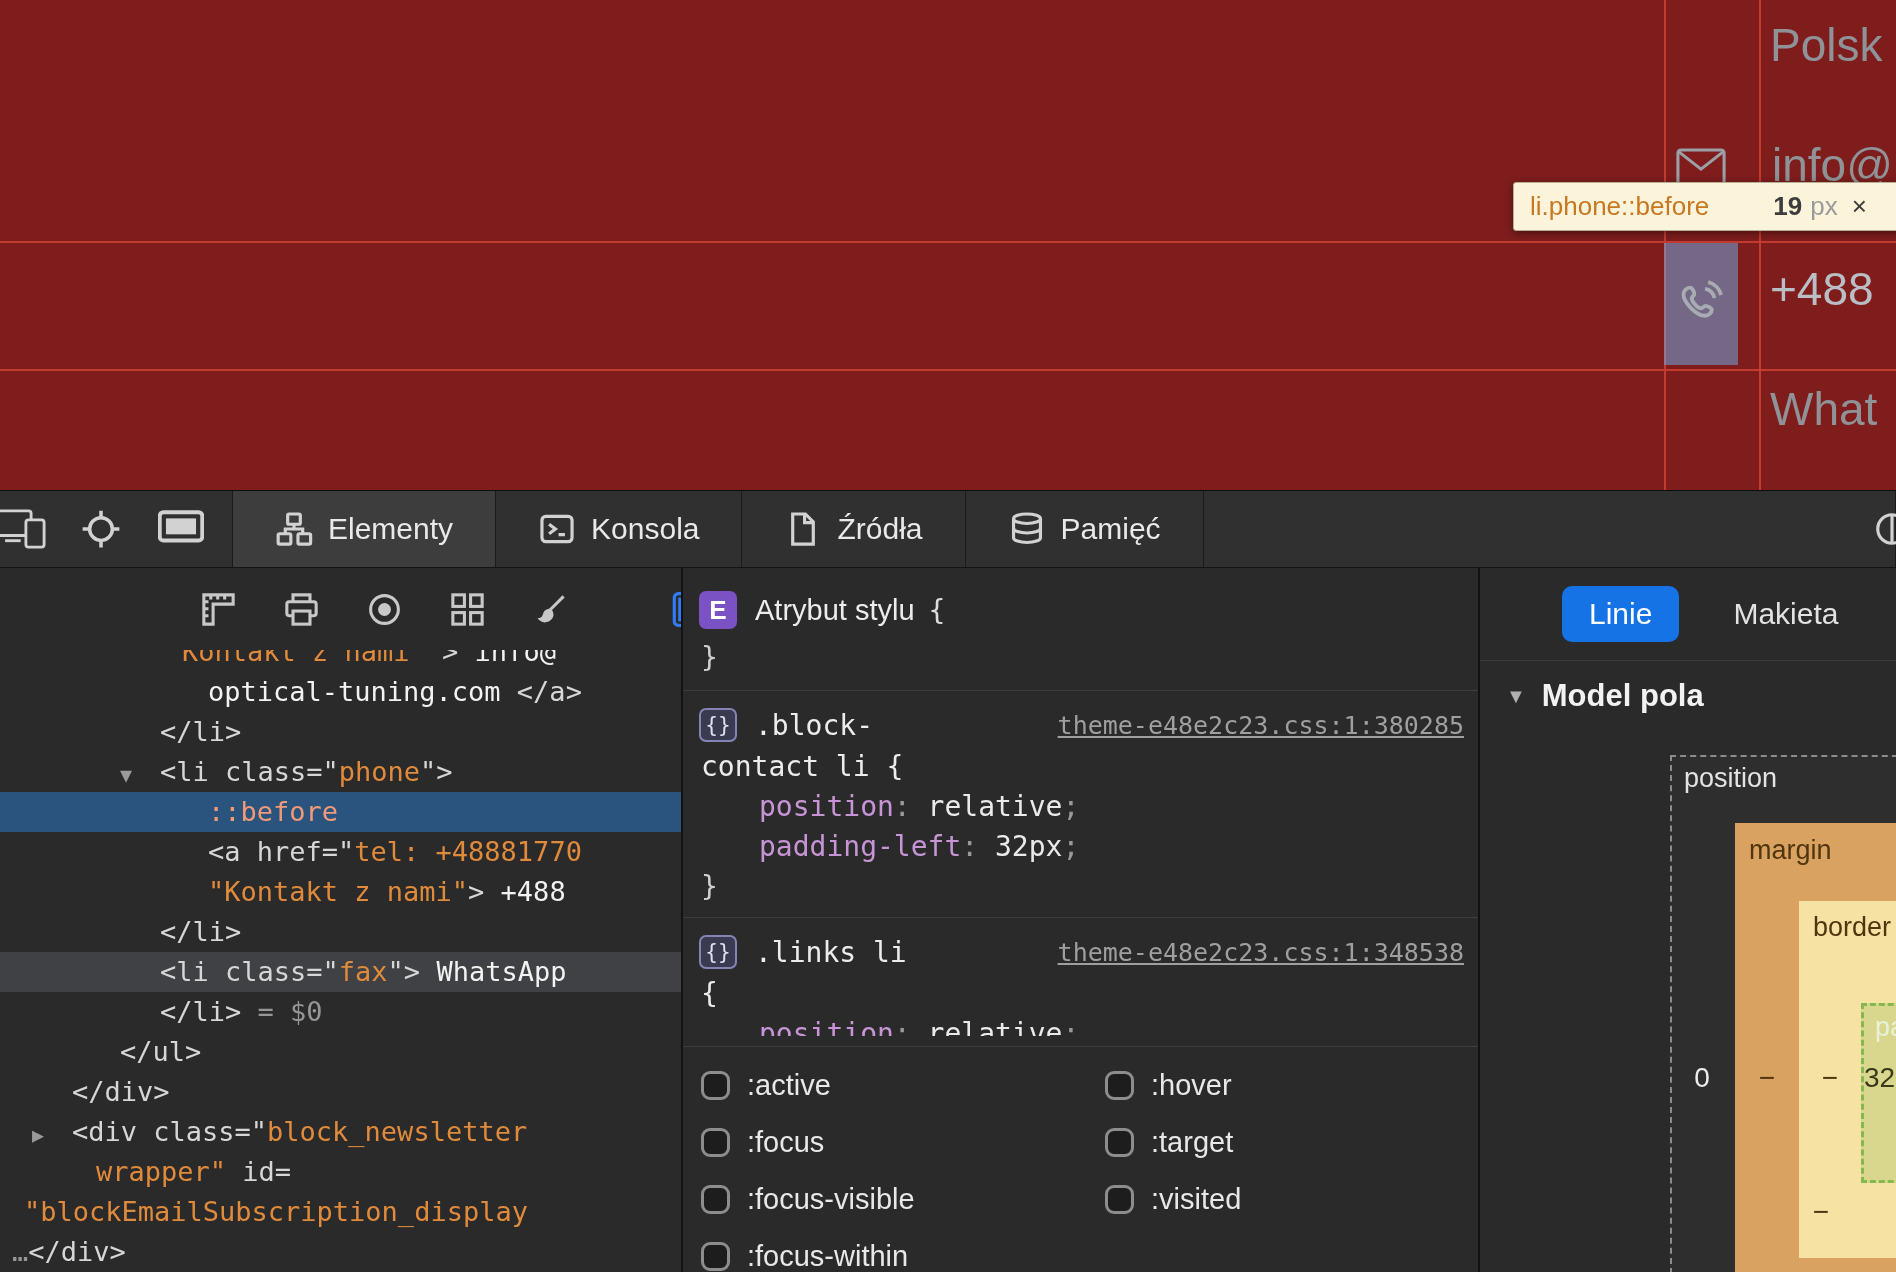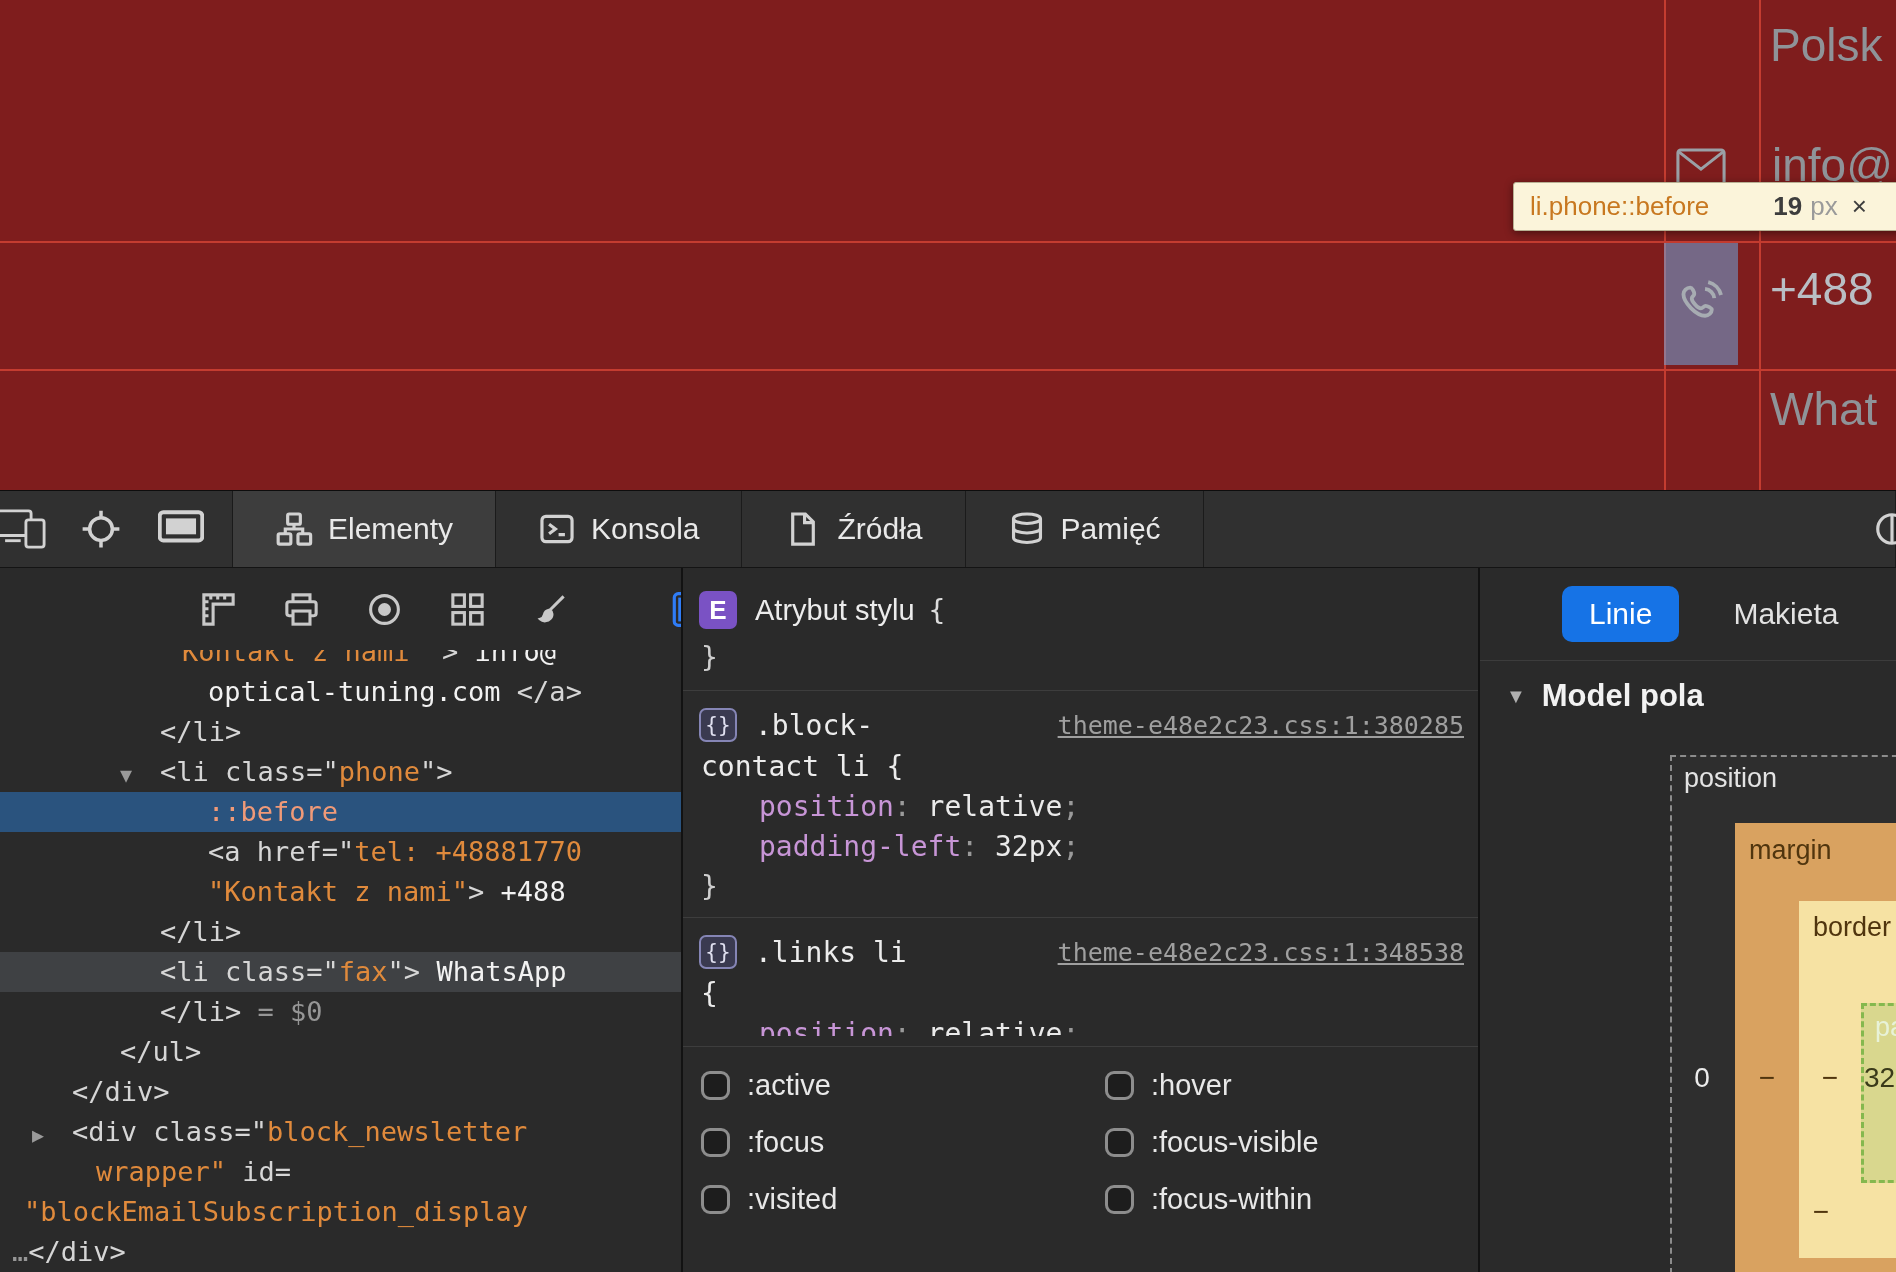--- a/index.html
+++ b/index.html
@@ -324,20 +324,24 @@
         <div class="pcell">
           <span class="pcheck"></span>
           <span class="plabel">:hover</span>
         </div>
         <div class="pcell">
           <span class="pcheck"></span>
           <span class="plabel">:focus</span>
         </div>
         <div class="pcell">
           <span class="pcheck"></span>
+          <span class="plabel">:target</span>
+        </div>
+        <div class="pcell">
+          <span class="pcheck"></span>
           <span class="plabel">:focus-visible</span>
         </div>
         <div class="pcell">
           <span class="pcheck"></span>
           <span class="plabel">:visited</span>
         </div>
         <div class="pcell">
           <span class="pcheck"></span>
           <span class="plabel">:focus-within</span>
         </div>

